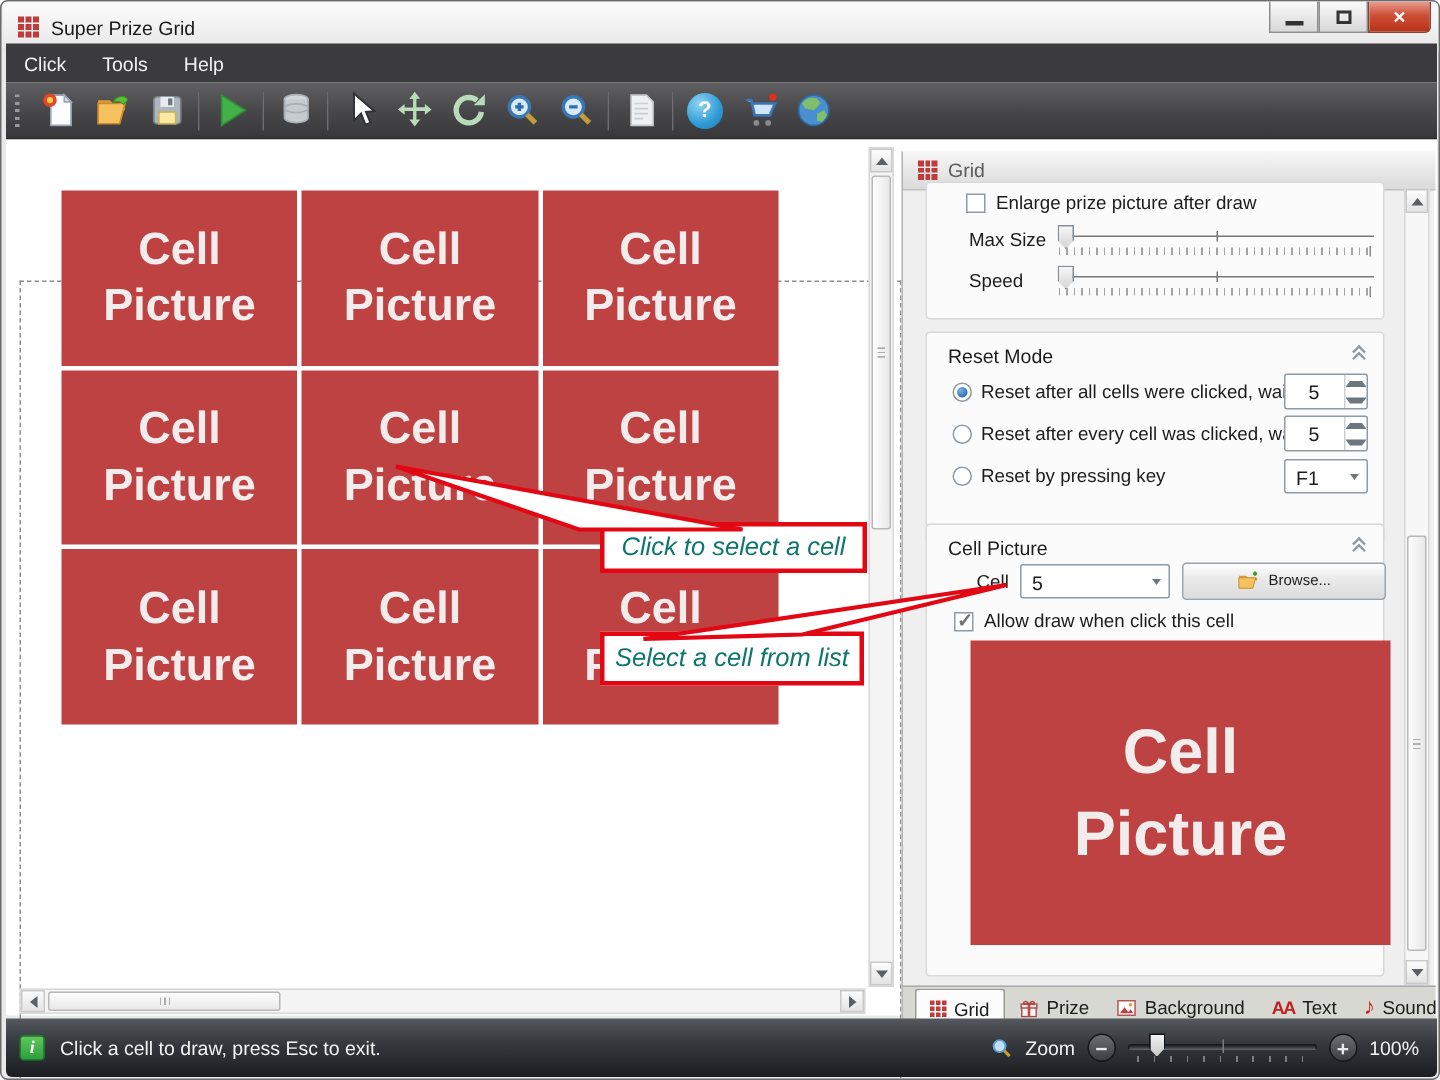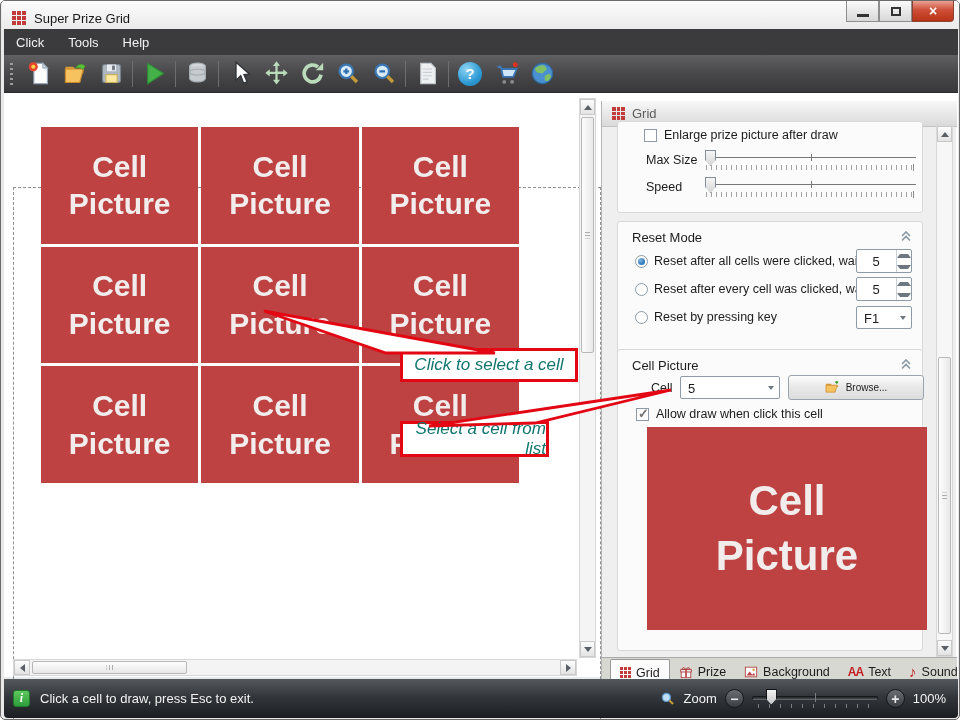--- a/index.html
+++ b/index.html
@@ -521,21 +521,21 @@
       <div class="zbtn">
           <span>+</span>
         </div>
       <span>100%</span>
     </div>
   </div>
 
   <div class="callout" style="left:399px; top:347px; width:178px; height:34px;">
     <span>Click to select a cell</span>
   </div>
-  <div class="callout" style="left:399px; top:420px; width:149px; height:36px;text-align:right;">
+  <div class="callout" style="left:399px; top:420px; width:176px; height:36px;text-align:right;">
     <span>Select a cell from list</span>
   </div>
   <svg class="overlay-svg" viewBox="0 0 960 720">
     <polygon points="263,310 385,352 494,352" fill="#FFFFFF" stroke="#E30613" stroke-width="2.8"></polygon>
     <polygon points="670,389 428,425 534,422" fill="#FFFFFF" stroke="#E30613" stroke-width="2.8"></polygon>
   </svg>
 
 </div>
 
 </body></html>

